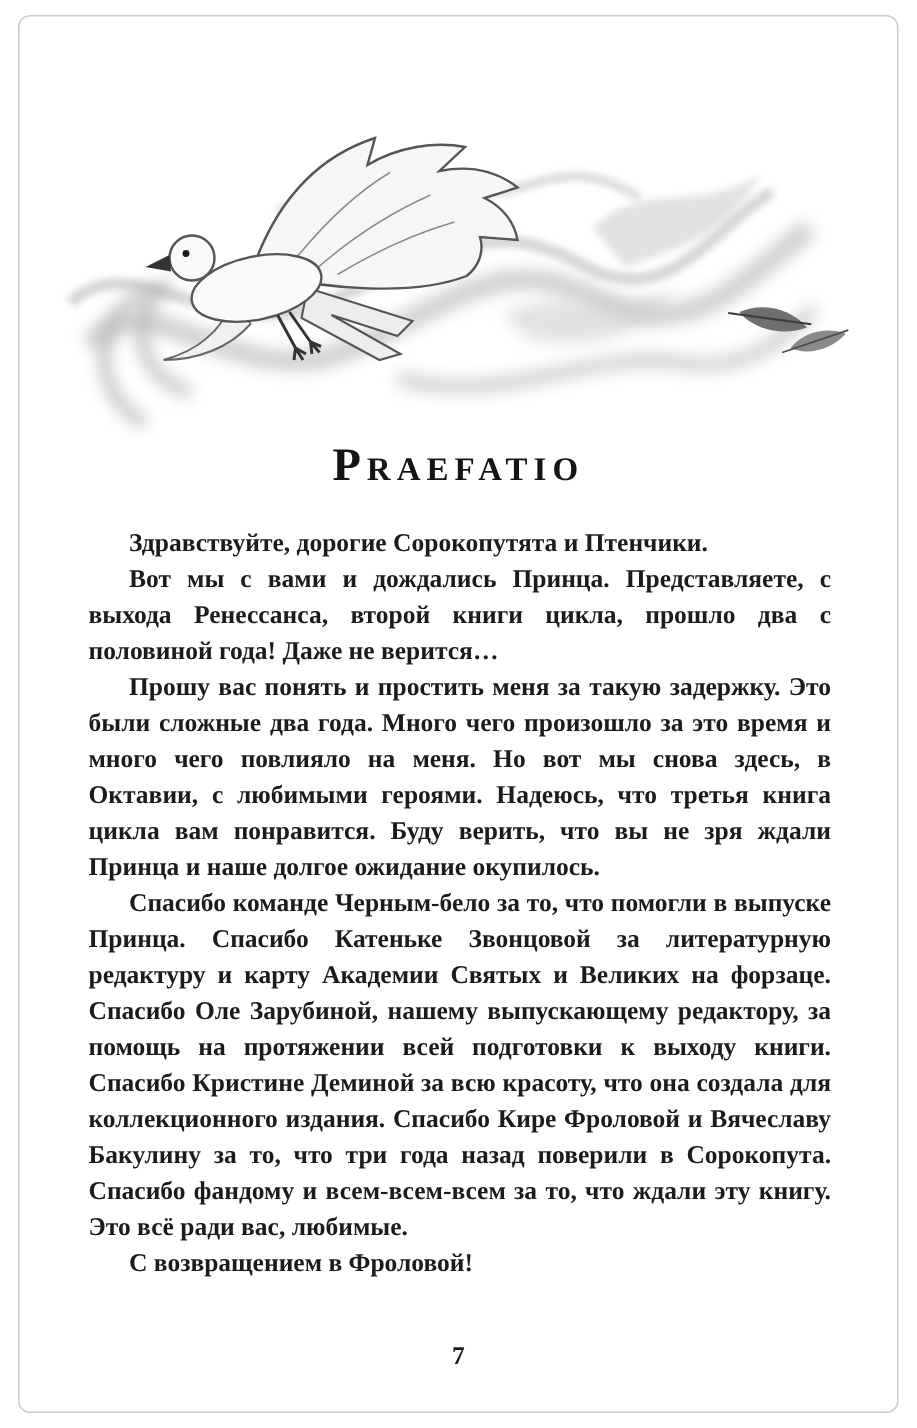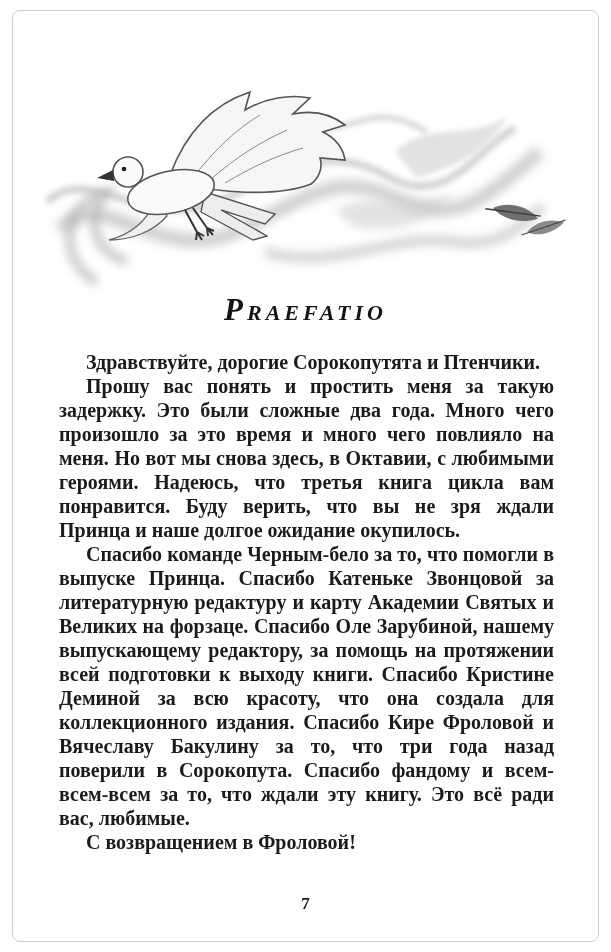--- a/index.html
+++ b/index.html
@@ -38,29 +38,28 @@
     top: 292px;
     left: 0;
     right: 0;
     margin: 0;
     text-align: center;
     font-size: 31px;
     font-weight: 700;
     letter-spacing: 4px;
     font-variant: small-caps;
     color: #141414;
-    font-style: italic;
   }
   .body-text {
     position: absolute;
     top: 350px;
     left: 59px;
     right: 57px;
     color: #1b1b1b;
-    font-size: 20px;
+    font-size: 17px;
     line-height: 24px;
     font-weight: 600;
     text-align: justify;
   }
   .body-text p {
     margin: 0;
     text-indent: 27px;
   }
   .page-number {
     position: absolute;
@@ -138,19 +137,20 @@
           <path d="M-6,2 L40,-5" stroke="#4a4a4a" stroke-width="1.2" fill="none"></path>
         </g>
       </g>
     </svg>
   </div>
 
   <h1 class="chapter-title">Praefatio</h1>
 
   <div class="body-text">
     <p>Здравствуйте, дорогие Сорокопутята и Птенчики.</p>
+    <p>Вот мы с вами и дождались Принца. Представляете, с выхода Ренессанса, второй книги цикла, прошло два с половиной года! Даже не верится…</p>
     <p>Прошу вас понять и простить меня за такую задержку. Это были сложные два года. Много чего произошло за это время и много чего повлияло на меня. Но вот мы снова здесь, в Октавии, с любимыми героями. Надеюсь, что третья книга цикла вам понравится. Буду верить, что вы не зря ждали Принца и наше долгое ожидание окупилось.</p>
     <p>Спасибо команде Черным-бело за то, что помогли в выпуске Принца. Спасибо Катеньке Звонцовой за литературную редактуру и карту Академии Святых и Великих на форзаце. Спасибо Оле Зарубиной, нашему выпускающему редактору, за помощь на протяжении всей подготовки к выходу книги. Спасибо Кристине Деминой за всю красоту, что она создала для коллекционного издания. Спасибо Кире Фроловой и Вячеславу Бакулину за то, что три года назад поверили в Сорокопута. Спасибо фандому и всем-всем-всем за то, что ждали эту книгу. Это всё ради вас, любимые.</p>
     <p>С возвращением в Фроловой!</p>
   </div>
 
   <div class="page-number">7</div>
 </div>
 
 </body></html>

